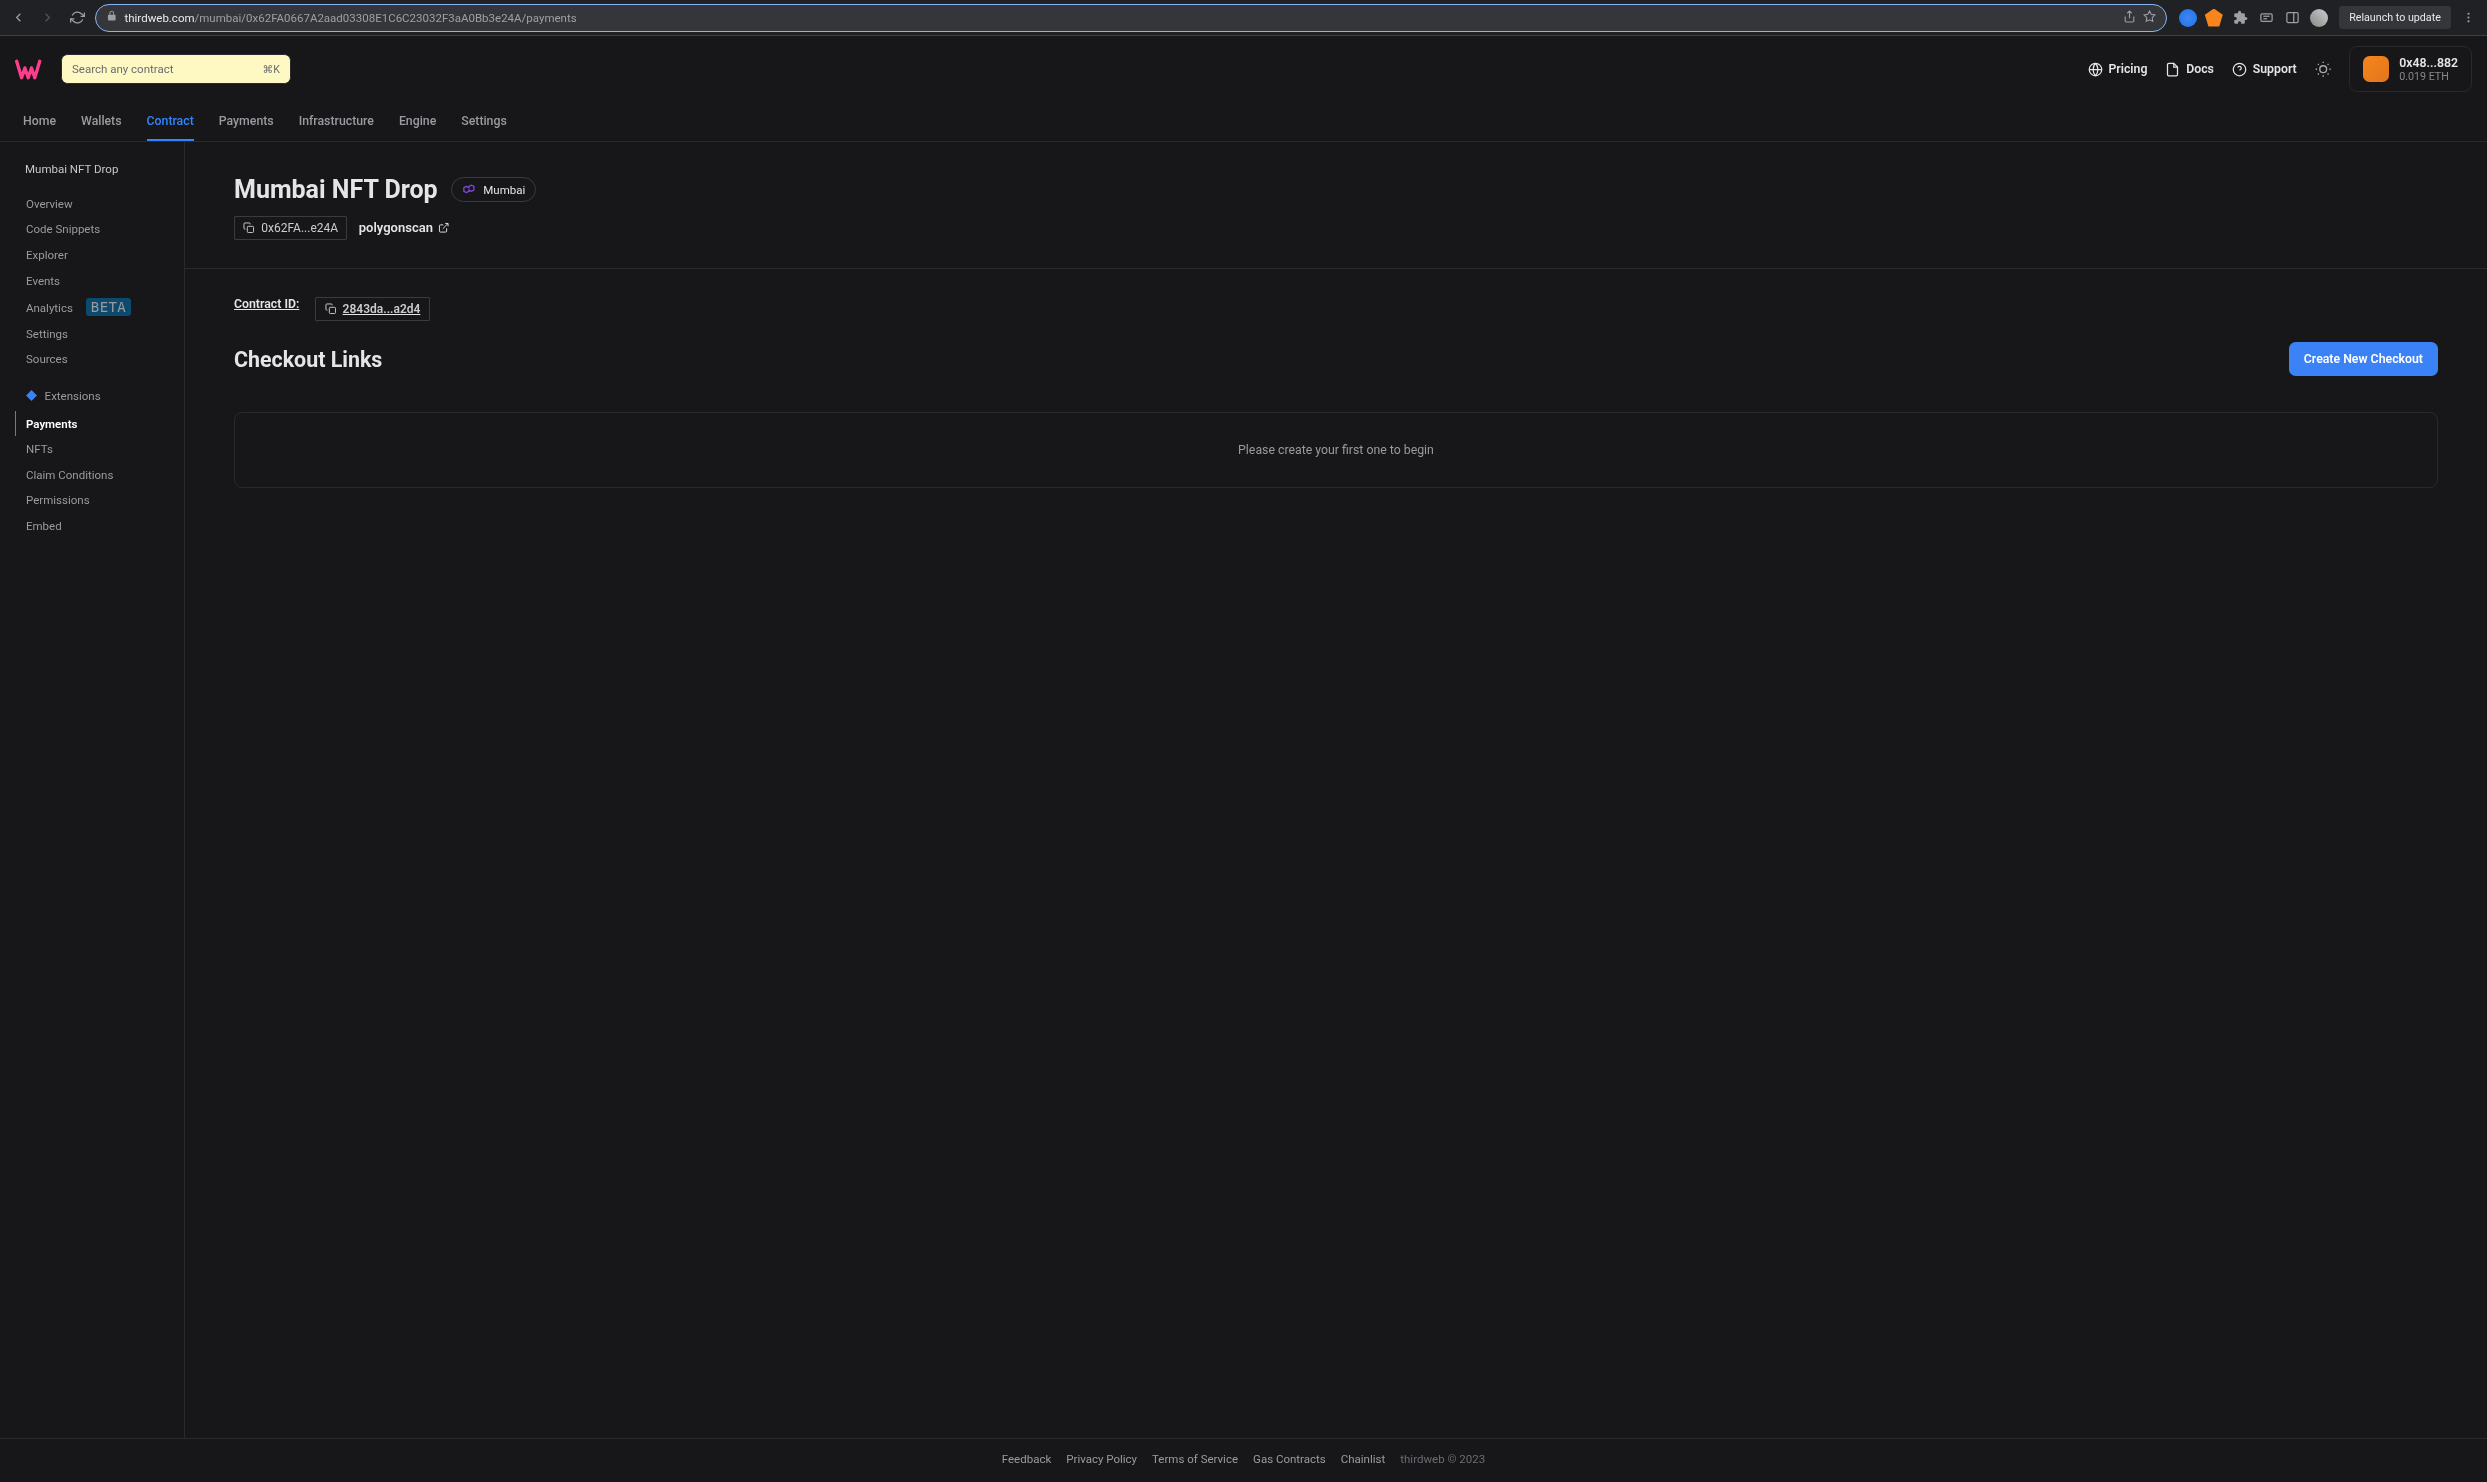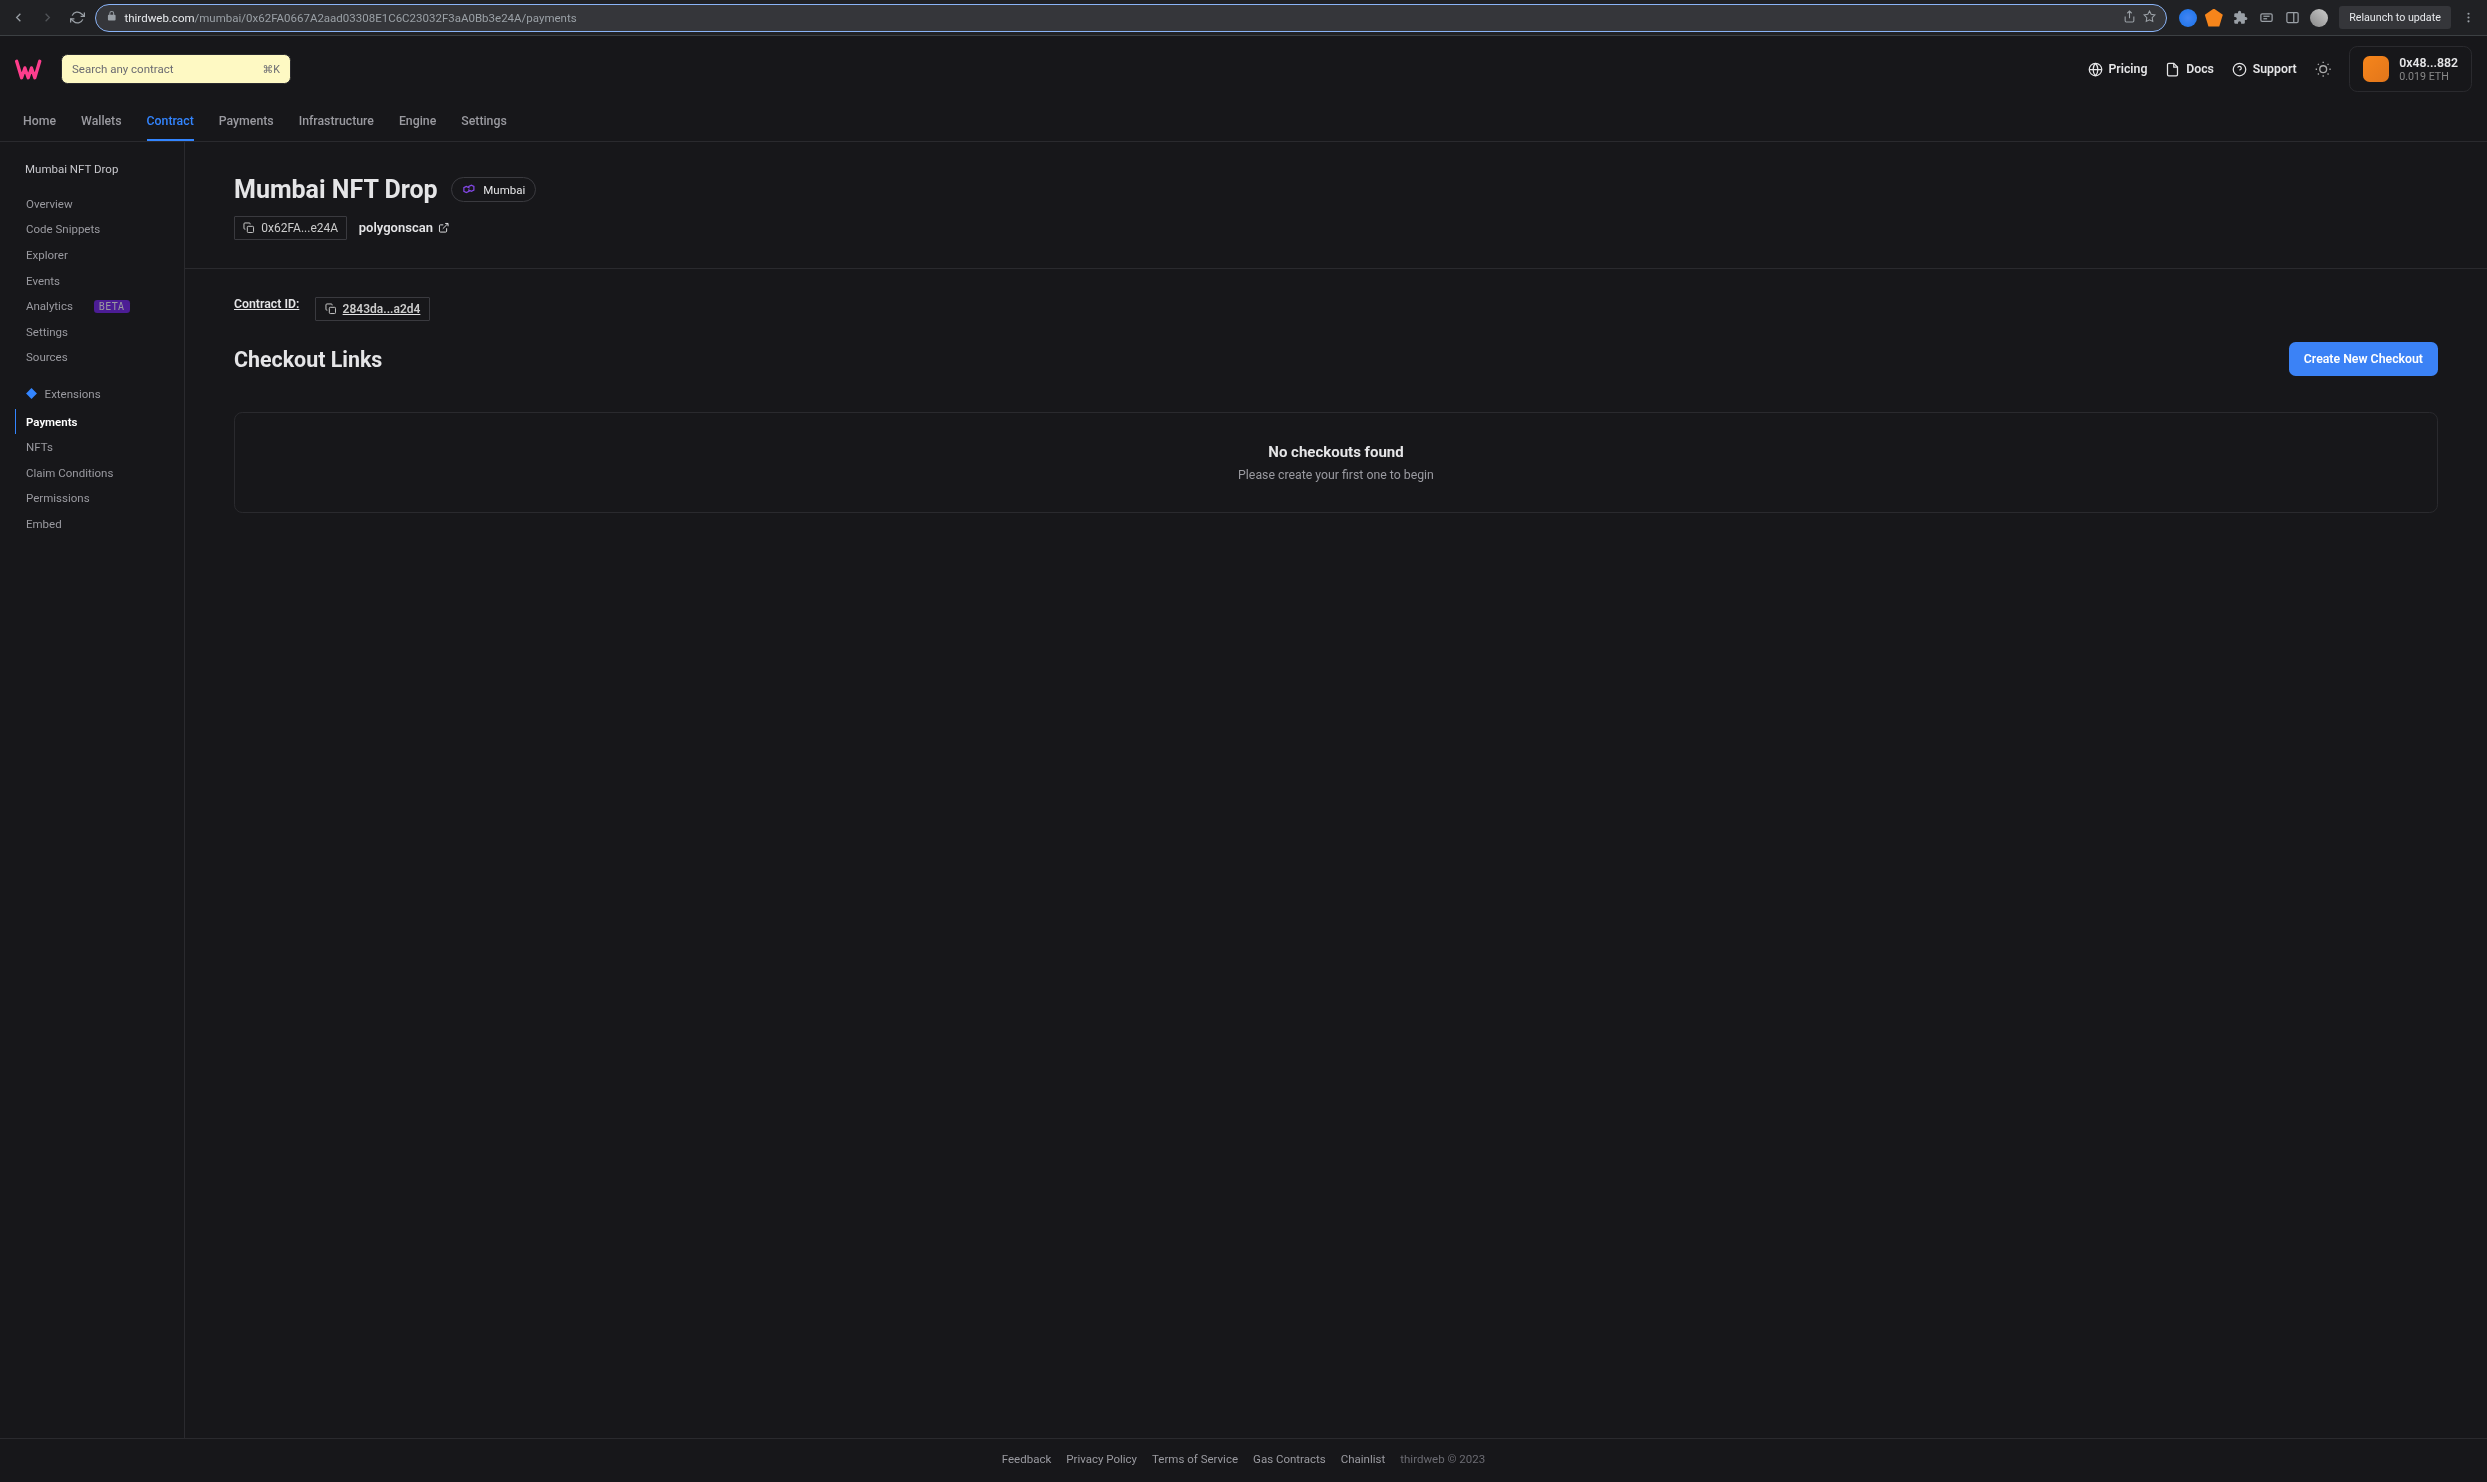--- a/index.html
+++ b/index.html
@@ -203,26 +203,26 @@
     .side-section {
       display: flex;
       align-items: flex-start;
       gap: 6.6px;
       margin-top: 16.4px;
       margin-bottom: 8.2px;
       color: #9a9aa0;
     }
     .side-section svg { width: 13px; height: 13px; color: #3385ff; }
     .beta-badge {
-      background: #4c1d95;
+      background: #0c4a6e;
       font-family: monospace;
-      font-size: 10px;
+      font-size: 14px;
       padding: 0.8px 5px;
       border-radius: 3.3px;
-      margin-left: 21px;
+      margin-left: 13px;
       letter-spacing: 0.4px;
     }
     
     .main {
       flex: 1;
       border-left: 0.8px solid #2a2a2e;
       padding: 33px 49px;
     }
     .title-row {
       display: flex;
@@ -529,21 +529,20 @@
             <path d="M5 15H4a2 2 0 01-2-2V4a2 2 0 012-2h9a2 2 0 012 2v1"></path>
           </svg>
         <span>2843da...a2d4</span>
       </div>
     </div>
     <div class="section-row">
       <div class="section-title">Checkout Links</div>
       <div class="primary-btn">Create New Checkout</div>
     </div>
     <div class="empty-box">
-      <div class="empty-title">No checkouts found</div>
       <div class="empty-sub">Please create your first one to begin</div>
     </div>
   </div>
 </div>
 
 <div class="footer" id="footer">
     <span class="footer-link">Feedback</span>
     <span class="footer-link">Privacy Policy</span>
     <span class="footer-link">Terms of Service</span>
     <span class="footer-link">Gas Contracts</span>

